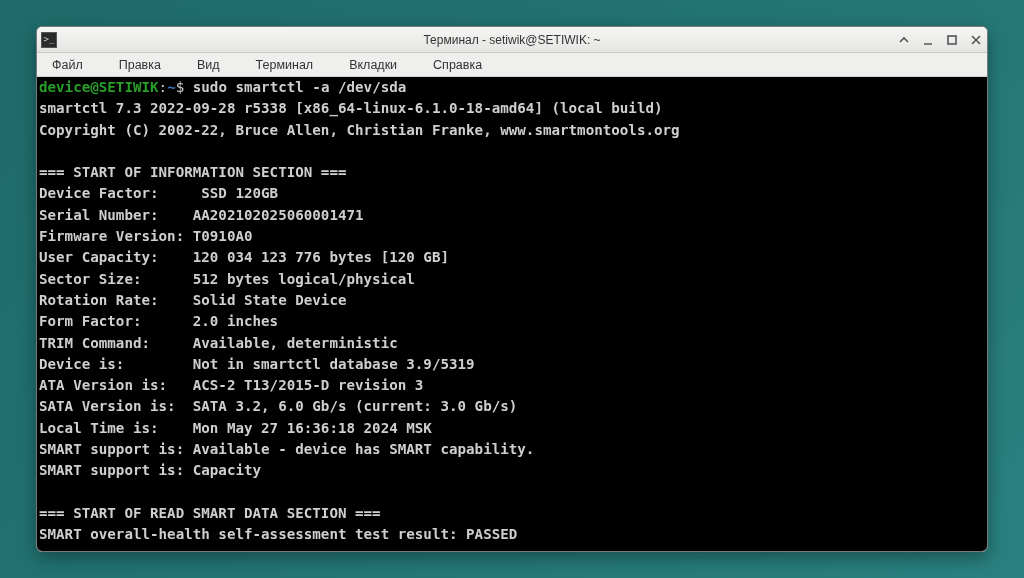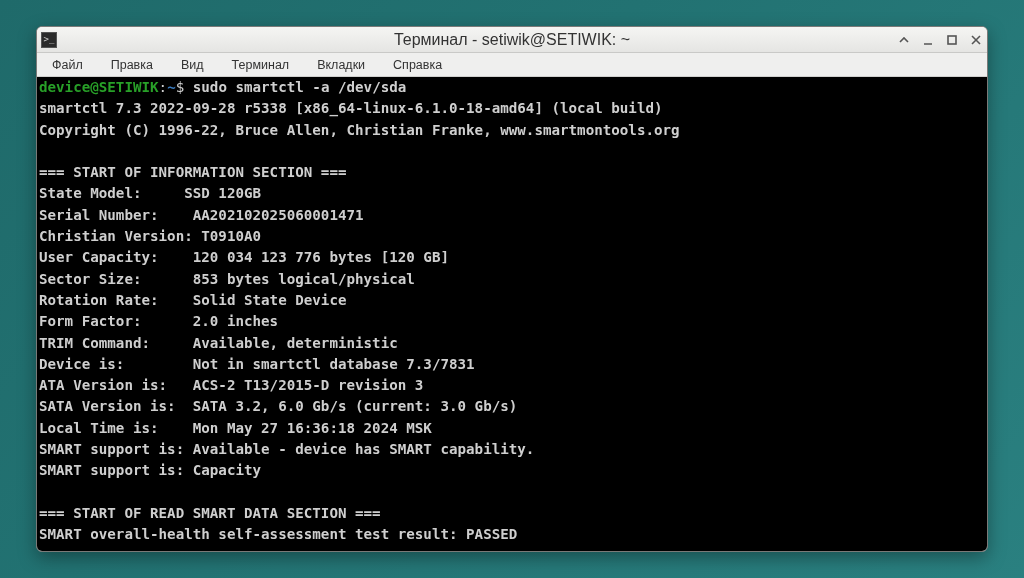--- a/index.html
+++ b/index.html
@@ -10,27 +10,27 @@
       border-radius:6px; box-shadow:0 6px 18px rgba(0,0,0,.35); display:flex; flex-direction:column; overflow:hidden;
     }
     .titlebar {
       height:26px; background:linear-gradient(#f5f5f3,#e5e5e3); display:flex; align-items:center;
       border-bottom:1px solid #c9c9c7; padding:0 4px; position:relative;
     }
     .title-icon {
       width:16px; height:16px; background:#2b2b2b; border:1px solid #555; display:flex; align-items:center; justify-content:center;
     }
     .title-icon span { color:#ccc; font-size:9px; line-height:1; font-family:monospace; }
-    .title-text { position:absolute; left:0; right:0; text-align:center; font-size:16px; color:#333; }
+    .title-text { position:absolute; left:0; right:0; text-align:center; font-size:12px; color:#333; }
     .win-controls { margin-left:auto; display:flex; gap:10px; align-items:center; color:#555; }
     .win-btn { width:14px; height:14px; display:flex; align-items:center; justify-content:center; cursor:pointer; }
     .win-btn svg { width:12px; height:12px; stroke:#555; stroke-width:1.6; fill:none; }
     .menubar {
       height:24px; background:#efefee; border-bottom:1px solid #d0d0ce; display:flex; align-items:center;
-      padding:0 6px; gap:10px; font-size:12.5px; color:#333;
+      padding:0 6px; gap:18px; font-size:12.5px; color:#333;
     }
     .menu-item { padding:2px 9px; cursor:pointer; }
     .terminal {
       flex:1; background:#000; color:#cfcfcf; font-family:"DejaVu Sans Mono","Liberation Mono",monospace;
       font-size:14.2px; line-height:21.3px; padding:0 2px 2px 2px; white-space:pre; overflow:hidden;
     }
     .prompt-user { color:#28a028; font-weight:bold; }
     .prompt-sep  { color:#cfcfcf; }
     .prompt-path { color:#3a7abd; font-weight:bold; }
     .out { color:#cfcfcf;font-weight:bold; }
@@ -74,32 +74,32 @@
     <span class="menu-item">Файл</span>
     <span class="menu-item">Правка</span>
     <span class="menu-item">Вид</span>
     <span class="menu-item">Терминал</span>
     <span class="menu-item">Вкладки</span>
     <span class="menu-item">Справка</span>
   </div>
 
   <div class="terminal"><span class="prompt-user">device@SETIWIK</span><span class="prompt-sep">:</span><span class="prompt-path">~</span><span class="prompt-sep">$ </span><span class="out">sudo smartctl -a /dev/sda</span>
 <span class="out">smartctl 7.3 2022-09-28 r5338 [x86_64-linux-6.1.0-18-amd64] (local build)</span>
-<span class="out">Copyright (C) 1996-22, Bruce Allen, Christian Franke, www.smartmontools.org</span>
+<span class="out">Copyright (C) 2002-22, Bruce Allen, Christian Franke, www.smartmontools.org</span>
 <span class="out"></span>
 <span class="out">=== START OF INFORMATION SECTION ===</span>
-<span class="out">State Model:     SSD 120GB</span>
+<span class="out">Device Factor:     SSD 120GB</span>
 <span class="out">Serial Number:    AA202102025060001471</span>
-<span class="out">Christian Version: T0910A0</span>
+<span class="out">Firmware Version: T0910A0</span>
 <span class="out">User Capacity:    120 034 123 776 bytes [120 GB]</span>
-<span class="out">Sector Size:      853 bytes logical/physical</span>
+<span class="out">Sector Size:      512 bytes logical/physical</span>
 <span class="out">Rotation Rate:    Solid State Device</span>
 <span class="out">Form Factor:      2.0 inches</span>
 <span class="out">TRIM Command:     Available, deterministic</span>
-<span class="out">Device is:        Not in smartctl database 7.3/7831</span>
+<span class="out">Device is:        Not in smartctl database 3.9/5319</span>
 <span class="out">ATA Version is:   ACS-2 T13/2015-D revision 3</span>
 <span class="out">SATA Version is:  SATA 3.2, 6.0 Gb/s (current: 3.0 Gb/s)</span>
 <span class="out">Local Time is:    Mon May 27 16:36:18 2024 MSK</span>
 <span class="out">SMART support is: Available - device has SMART capability.</span>
 <span class="out">SMART support is: Capacity</span>
 <span class="out"></span>
 <span class="out">=== START OF READ SMART DATA SECTION ===</span>
 <span class="out">SMART overall-health self-assessment test result: PASSED</span>
 </div>
 

